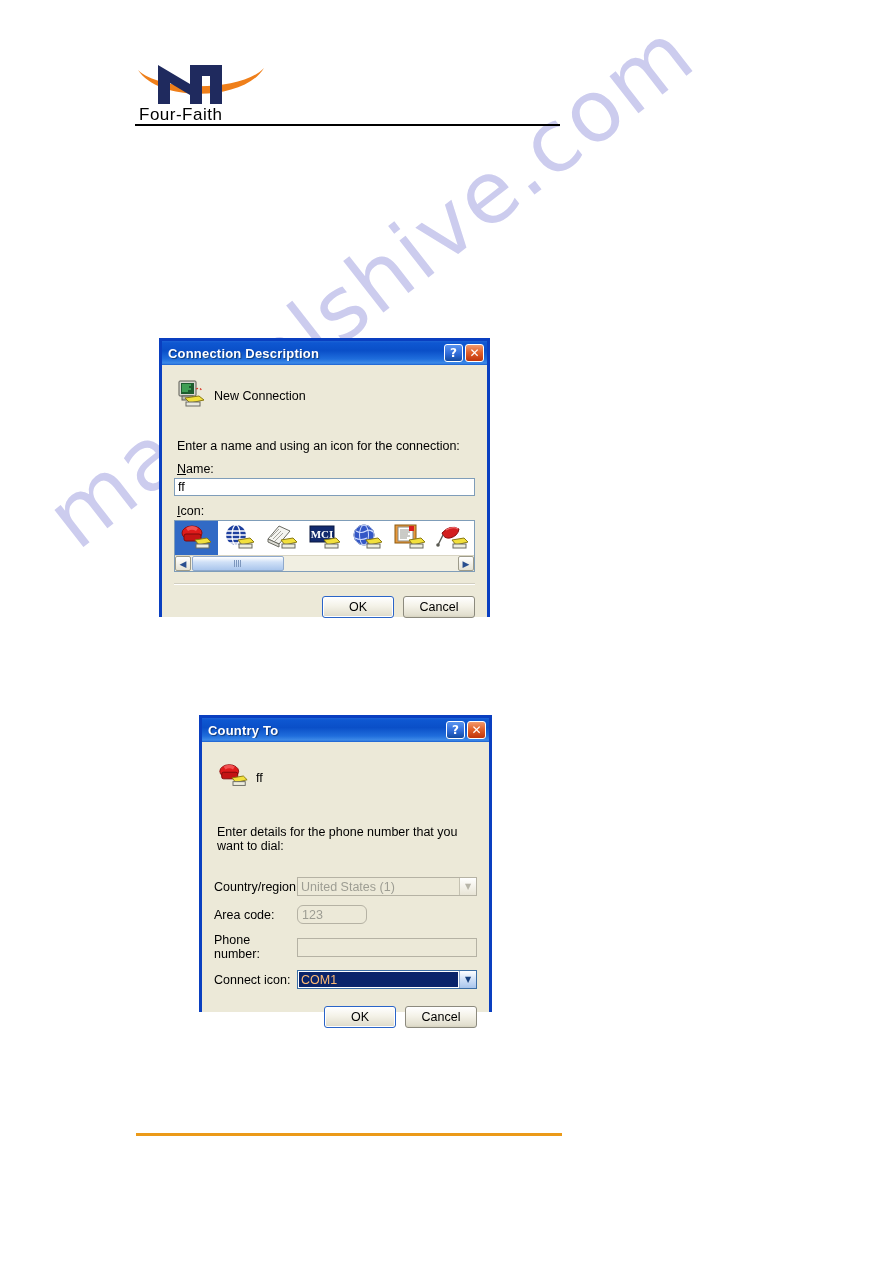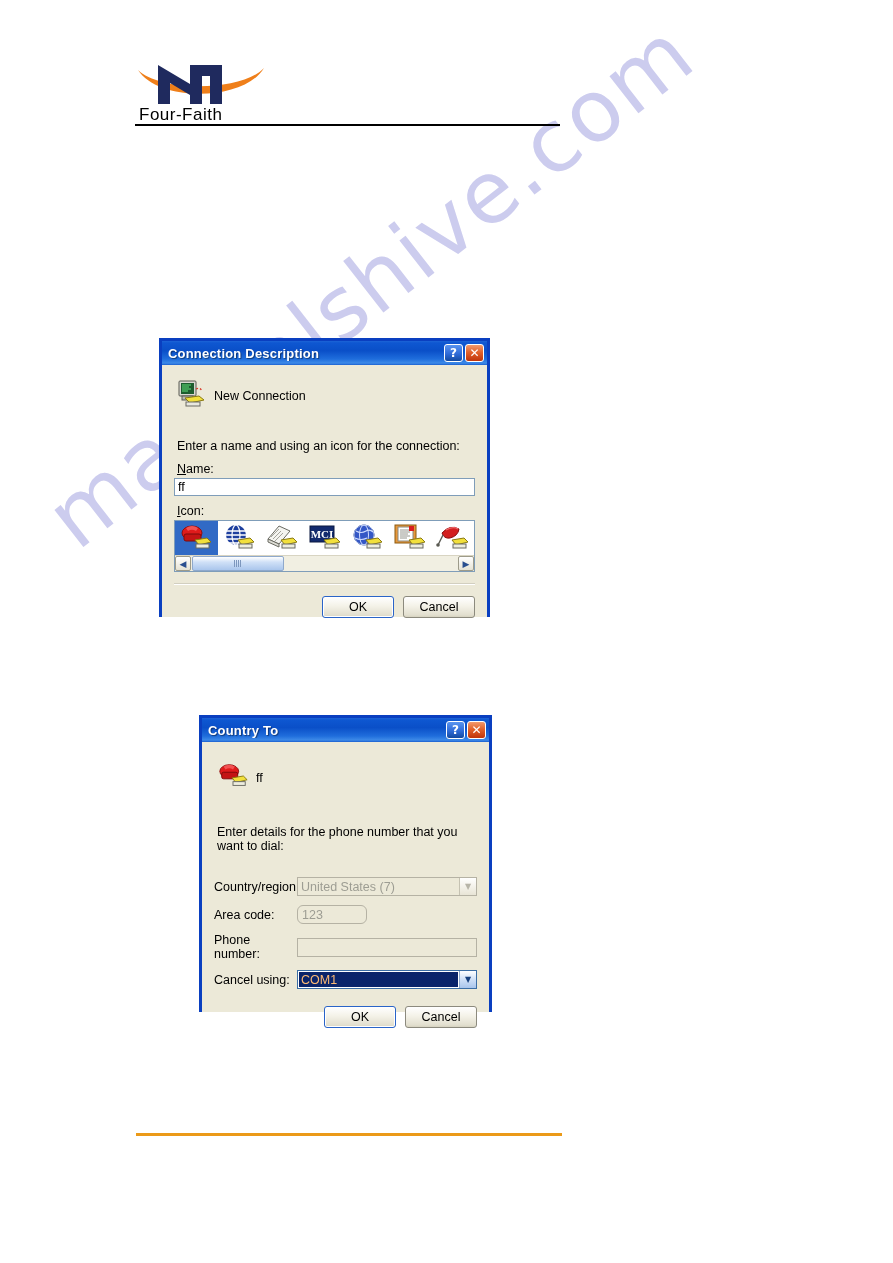--- a/index.html
+++ b/index.html
@@ -478,37 +478,37 @@
       <span class="hdr-label">ff</span>
     </div>
 
     <div class="dlg-text" style="margin:30px 0 0 3px;">Enter details for the phone number that you want to dial:</div>
 
     <div class="form-grid">
 
       <div class="form-row">
         <div class="lbl">Country/region:</div>
         <div class="combo disabled">
-          <div class="combo-val">United States (7)</div>
+          <div class="combo-val">United States (1)</div>
           <div class="combo-arrow">▼</div>
         </div>
       </div>
 
       <div class="form-row">
         <div class="lbl">Area code:</div>
         <div class="plain-input" style="width:70px;border-radius:6px;">123</div>
       </div>
 
       <div class="form-row">
         <div class="lbl">Phone number:</div>
         <div class="plain-input editable" style="flex:1 1 auto;"></div>
       </div>
 
       <div class="form-row">
-        <div class="lbl">Cancel using:</div>
+        <div class="lbl">Connect icon:</div>
         <div class="combo selected">
           <div class="combo-val">COM1</div>
           <div class="combo-arrow">▼</div>
         </div>
       </div>
 
     </div>
 
     <div class="btn-row" style="margin-top:17px;">
       <div class="xp-button default">OK</div>

